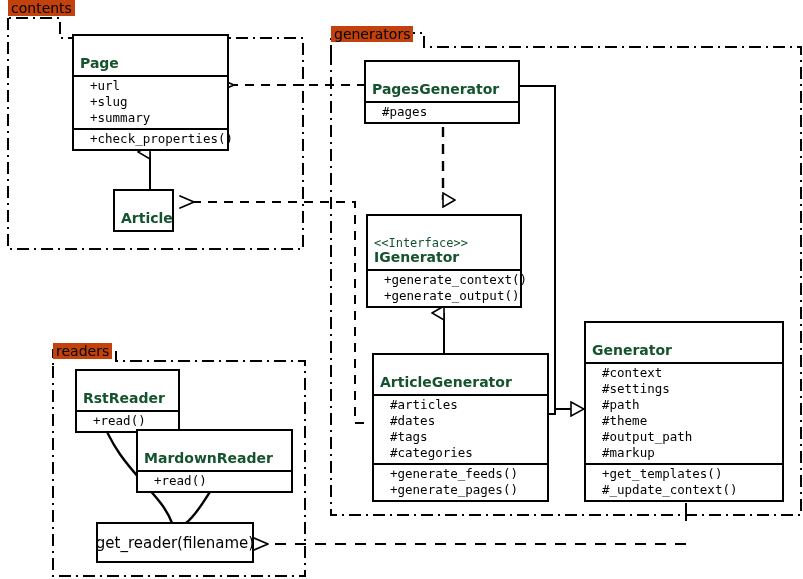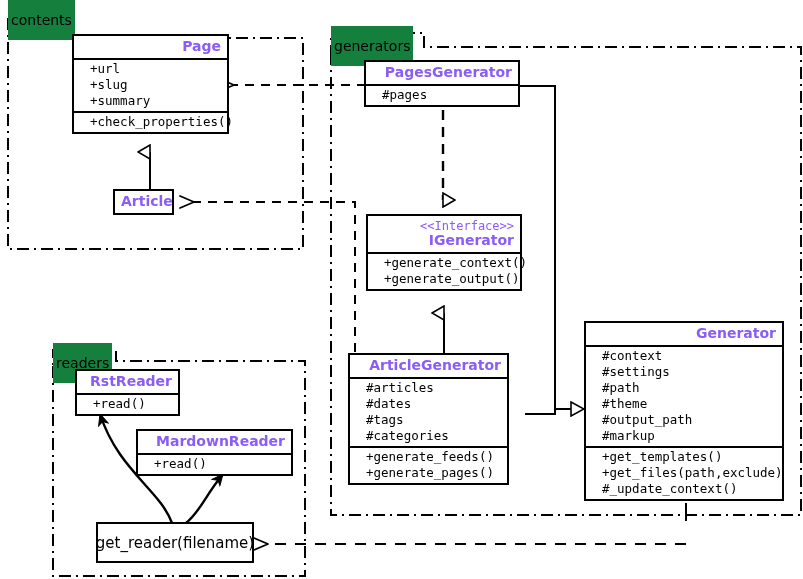--- a/index.html
+++ b/index.html
@@ -25,25 +25,25 @@
   
   .uml-box {
     position: absolute;
     box-sizing: border-box;
     border: 2px solid #000;
     background: #ffffff;
     z-index: 5;
   }
   .uml-name {
     box-sizing: border-box;
-    text-align: right;
+    text-align: left;
     font-weight: bold;
     font-size: 14px;
-    color: #8b5cf6;
-    padding: 3px 6px 4px 6px;
+    color: #14532d;
+    padding: 20px 6px 4px 6px;
     line-height: 15px;
     white-space: nowrap;
   }
   .uml-stereo {
     display: block;
     font-weight: normal;
     font-family: "DejaVu Sans Mono", monospace;
     font-size: 12px;
     line-height: 14px;
   }
@@ -72,22 +72,22 @@
     font-family: "DejaVu Sans", sans-serif;
     font-size: 15px;
     color: #000;
   }
   
   .pkg-label {
     position: absolute;
     font-family: "DejaVu Sans", sans-serif;
     font-size: 14px;
     color: #000;
-    background: #15803d;
-    padding: 12px 3px;
+    background: #c2410c;
+    padding: 0 3px;
     z-index: 4;
     white-space: nowrap;
   }
 </style>
 </head>
 <body>
 
 <div id="canvas">
 
   <svg class="layer" viewBox="0 0 803 579">
@@ -191,21 +191,21 @@
     <div class="uml-name">
       <span class="uml-stereo">&lt;&lt;Interface&gt;&gt;</span>
       <span>IGenerator</span>
     </div>
     <div class="uml-compartment uml-sep">
       <div>+generate_context()</div>
       <div>+generate_output()</div>
     </div>
   </div>
 
-  <div class="uml-box" style="left:348px; top:353px; width:161px;">
+  <div class="uml-box" style="left:372px; top:353px; width:177px;">
     <div class="uml-name">ArticleGenerator</div>
     <div class="uml-compartment uml-sep">
       <div>#articles</div>
       <div>#dates</div>
       <div>#tags</div>
       <div>#categories</div>
     </div>
     <div class="uml-compartment uml-sep">
       <div>+generate_feeds()</div>
       <div>+generate_pages()</div>
@@ -217,21 +217,20 @@
     <div class="uml-compartment uml-sep">
       <div>#context</div>
       <div>#settings</div>
       <div>#path</div>
       <div>#theme</div>
       <div>#output_path</div>
       <div>#markup</div>
     </div>
     <div class="uml-compartment uml-sep">
       <div>+get_templates()</div>
-      <div>+get_files(path,exclude)</div>
       <div>#_update_context()</div>
     </div>
   </div>
 
   <div class="uml-box" style="left:75px; top:369px; width:105px;">
     <div class="uml-name">RstReader</div>
     <div class="uml-compartment uml-sep">
       <div>+read()</div>
     </div>
   </div>

